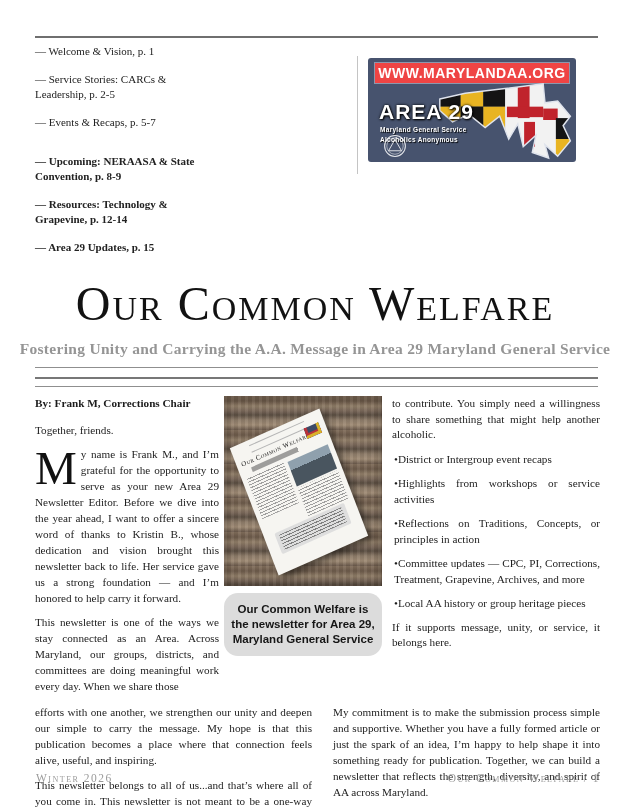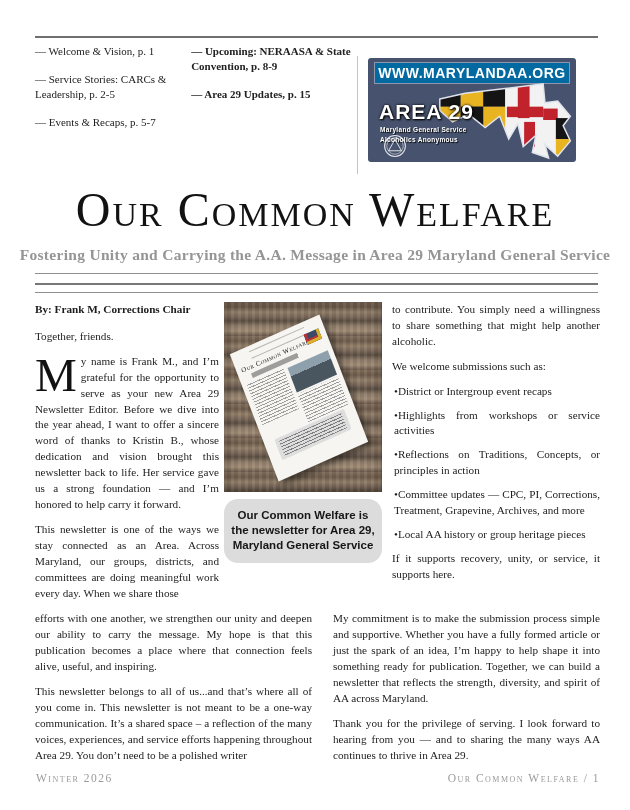--- a/index.html
+++ b/index.html
@@ -12,36 +12,36 @@
   .rule.top { border-top-width:2px; border-top-color:#6f6f6f; margin-top:36px; }
   .rule.thick { border-top-width:2px; border-top-color:#777; }
 
   
   .top-section { display:flex; padding:6px 30px 0 35px; }
   .toc { width:322px; }
   .toc-heading {
     font-size:25px; font-variant:small-caps; letter-spacing:1px;
     color:#111; margin:2px 0 7px 0; font-weight:normal;
   }
-  .toc-cols { display:flex; gap:12px; }
+  .toc-cols { display:flex; gap:12px;flex-direction:column; }
   .toc-col { font-size:11px; line-height:1.35; color:#222; }
   .toc-col.c1 { width:146px; }
   .toc-col.c2 { width:168px;font-weight:bold; }
   .toc-item { margin-bottom:13px; }
   .toc-divider { width:1px; background:#c4c4c4; height:118px; margin:12px 10px 0 0; }
 
   
   .logo {
     position:relative; width:208px; height:104px; margin-top:14px;
     background:#47536e; border-radius:3px; overflow:hidden;
     box-shadow:inset 0 0 0 1px #67739         0; flex:none;
   }
   .logo-band {
     position:absolute; left:7px; right:7px; top:5px; height:20px;
-    background:#0369a1; box-shadow:0 0 0 1px #8c97ad;
+    background:#ef4444; box-shadow:0 0 0 1px #8c97ad;
     color:#fff; font-family:"Liberation Sans", sans-serif; font-weight:bold;
     font-size:14px; letter-spacing:0.5px; text-align:center; line-height:20px;
   }
   .logo-map { position:absolute; right:2px; top:22px; width:136px; height:80px; }
   .logo-area29 {
     position:absolute; left:11px; top:42px;
     font-family:"Liberation Sans", sans-serif; font-weight:bold; font-size:21px;
     color:#fff; text-shadow:1px 1px 2px #000, 0 0 3px #000; letter-spacing:1px;
   }
   .logo-sub {
@@ -150,20 +150,21 @@
   <div class="top-section">
     <div class="toc">
       <div class="toc-cols">
         <div class="toc-col c1">
           <div class="toc-item">— Welcome &amp; Vision, p. 1</div>
           <div class="toc-item">— Service Stories: CARCs &amp; Leadership, p. 2-5</div>
           <div class="toc-item">— Events &amp; Recaps, p. 5-7</div>
         </div>
         <div class="toc-col c2">
           <div class="toc-item">— Upcoming: NERAASA &amp; State Convention, p. 8-9</div>
+          <div class="toc-item">— Resources: Technology &amp; Grapevine, p. 12-14</div>
           <div class="toc-item">— Area 29 Updates, p. 15</div>
         </div>
       </div>
     </div>
     <div class="toc-divider"></div>
 
     <div class="logo">
       <div class="logo-band">WWW.MARYLANDAA.ORG</div>
       <svg class="logo-map" viewBox="0 0 150 84" preserveAspectRatio="none">
         <defs>
@@ -236,33 +237,32 @@
           <div class="p-box">
             <div class="p-box-lines"></div>
           </div>
         </div>
       </div>
       <div class="caption">Our Common Welfare is the newsletter for Area 29, Maryland General Service</div>
     </div>
 
     <div class="col-b">
       <p>to contribute. You simply need a willingness to share something that might help another alcoholic.</p>
-      <p>We welcome submissions such as:</p>
       <p class="bullet">•District or Intergroup event recaps</p>
       <p class="bullet">•Highlights from workshops or service activities</p>
       <p class="bullet">•Reflections on Traditions, Concepts, or principles in action</p>
       <p class="bullet">•Committee updates — CPC, PI, Corrections, Treatment, Grapevine, Archives, and more</p>
       <p class="bullet">•Local AA history or group heritage pieces</p>
-      <p>If it supports recovery, unity, or service, it supports here.</p>
+      <p>If it supports message, unity, or service, it belongs here.</p>
     </div>
   </div>
 
   <div class="body-bottom">
     <div class="col-c">
-      <p>efforts with one another, we strengthen our unity and deepen our ability to carry the message. My hope is that this publication becomes a place where that connection feels alive, useful, and inspiring.</p>
+      <p>efforts with one another, we strengthen our unity and deepen our simple to carry the message. My hope is that this publication becomes a place where that connection feels alive, useful, and inspiring.</p>
       <p>This newsletter belongs to all of us...and that’s where all of you come in. This newsletter is not meant to be a one-way communication. It’s a shared space – a reflection of the many voices, experiences, and service efforts happening throughout Area 29. You don’t need to be a polished writer</p>
     </div>
     <div class="col-d">
       <p>My commitment is to make the submission process simple and supportive. Whether you have a fully formed article or just the spark of an idea, I’m happy to help shape it into something ready for publication. Together, we can build a newsletter that reflects the strength, diversity, and spirit of AA across Maryland.</p>
       <p>Thank you for the privilege of serving. I look forward to hearing from you — and to sharing the many ways AA continues to thrive in Area 29.</p>
     </div>
   </div>
 
   <div class="footer">
     <span>Winter 2026</span>

